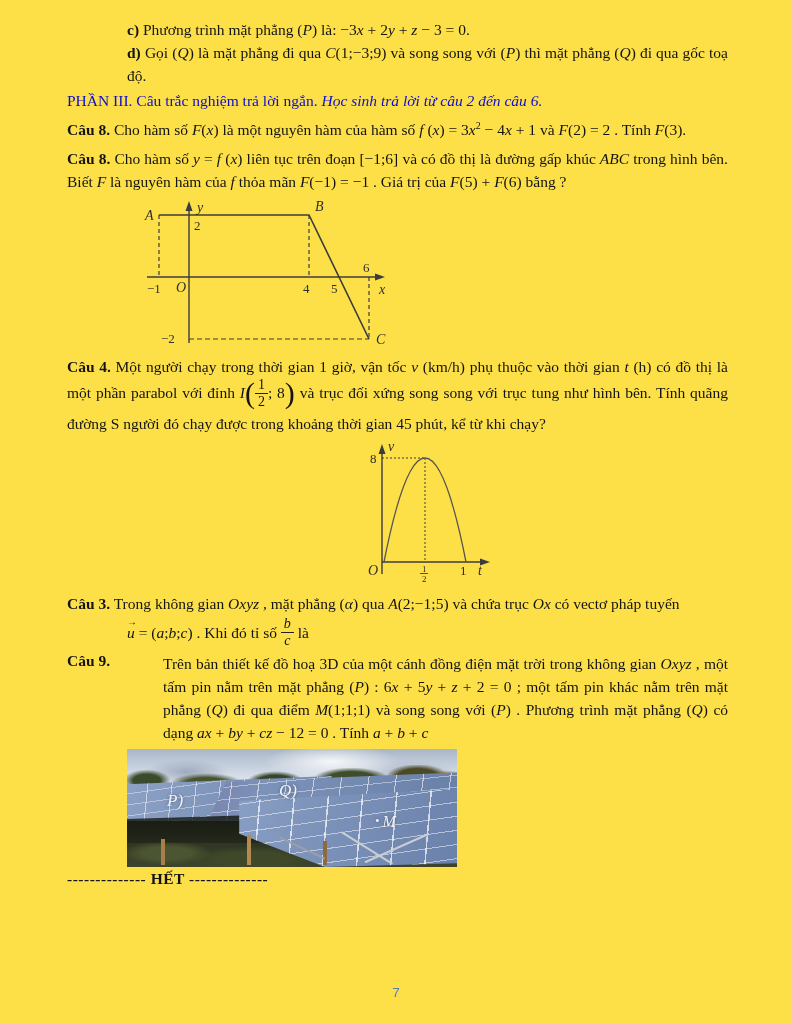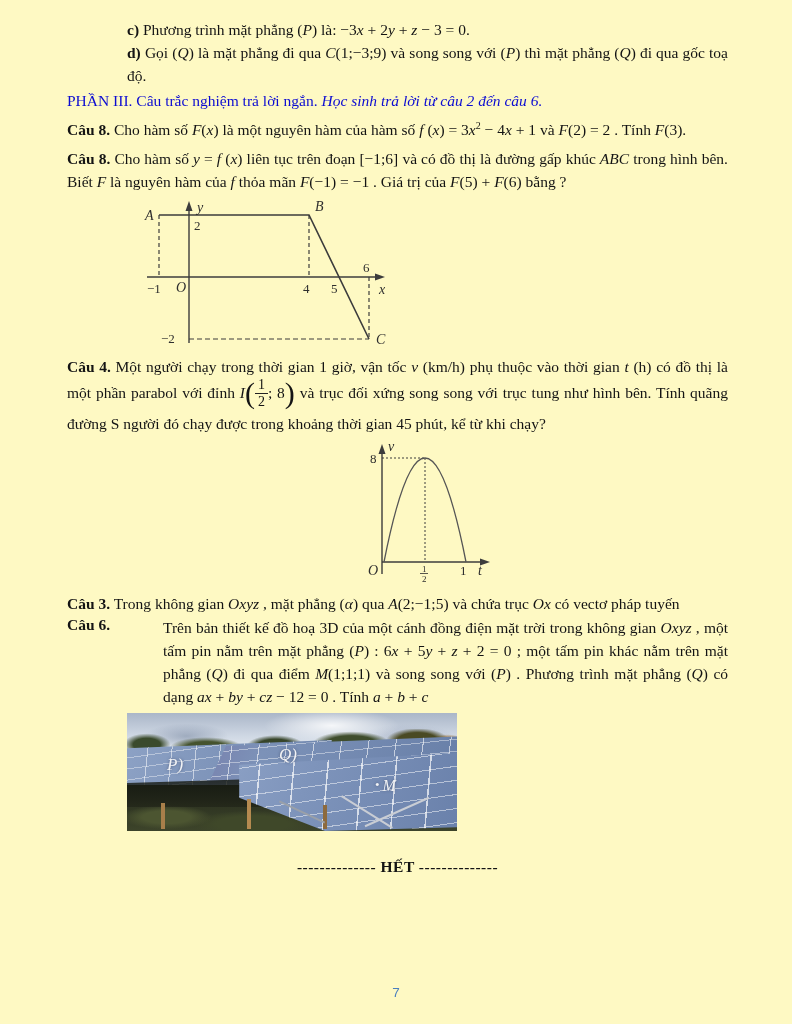--- a/index.html
+++ b/index.html
@@ -1,17 +1,17 @@
 <!DOCTYPE html>
 <html><head>
 <meta charset="utf-8">
 <style>
   html,body{margin:0;padding:0;background:#e8e8e8;}
   .page{
-    width:792px;height:1024px;background:#fef9c3;position:relative;
+    width:792px;height:1024px;background:#fde047;position:relative;
     font-family:"Liberation Serif","DejaVu Serif",serif;
     font-size:15.5px;color:#141414;box-sizing:border-box;
     padding:18px 64px 0 67px;overflow:hidden;
   }
   p{margin:0;line-height:23px;text-align:justify;}
   i{font-family:"Liberation Serif","DejaVu Serif",serif;}
   .indent{margin-left:60px;}
   .section-title{color:#0b0bd2;margin-top:2px;}
   .section-title .bold{font-weight:normal;}
   .section-title .ital{font-style:italic;margin-left:4px;}
@@ -90,21 +90,21 @@
   .strut.s1{left:210px;width:60px;transform:rotate(32deg);}
   .strut.s2{left:235px;width:70px;transform:rotate(-24deg);}
   .strut.s3{left:150px;width:50px;transform:rotate(25deg);background:#9aa0a8;}
   .ph-label{position:absolute;color:#f2f3f5;font-style:italic;font-size:17px;
             text-shadow:0 0 3px rgba(40,50,80,.55);}
   .ph-p{left:40px;top:42px;}
   .ph-q{left:152px;top:32px;}
   .ph-m{left:248px;top:64px;font-size:16px;}
   .ph-m .dot{font-style:normal;font-size:13px;vertical-align:2px;margin-right:3px;}
 
-  .het{text-align:center;font-weight:bold;margin-top:24px;letter-spacing:.5px;}
+  .het{text-align:left;font-weight:bold;letter-spacing:.5px;}
   .pagenum{position:absolute;left:0;right:0;bottom:24px;text-align:center;
            color:#4a7fbe;font-size:13.5px;font-family:"Liberation Sans",sans-serif;}
 </style>
 </head>
 <body>
 
 <div class="page">
 
   <p class="indent"><b>c)</b> Phương trình mặt phẳng (<i>P</i>) là: −3<i>x</i> + 2<i>y</i> + <i>z</i> − 3 = 0.</p>
   <p class="indent"><b>d)</b> Gọi (<i>Q</i>) là mặt phẳng đi qua <i>C</i>(1;−3;9) và song song với (<i>P</i>) thì mặt phẳng (<i>Q</i>) đi qua gốc toạ độ.</p>
@@ -160,23 +160,24 @@
       <text x="18" y="139" class="axvar">O</text>
       <text x="72" y="136" class="tiny">1</text>
       <line x1="70" y1="137.5" x2="78" y2="137.5" stroke="#2e2e2e" stroke-width="0.8"></line>
       <text x="72" y="146" class="tiny">2</text>
       <text x="110" y="139" class="axnum">1</text>
       <text x="128" y="139" class="axvar">t</text>
     </svg>
   </div>
 
   <p class="q"><b>Câu 3.</b> Trong không gian <i>Oxyz</i> , mặt phẳng (<i>α</i>) qua <i>A</i>(2;−1;5) và chứa trục <i>Ox</i> có vectơ pháp tuyến</p>
+  <p class="q5-l2"><span class="vec"><i>u</i></span> = (<i>a</i>;<i>b</i>;<i>c</i>) . Khi đó tỉ số <span class="frac"><span class="top"><i>b</i></span><span class="bot"><i>c</i></span></span> là</p>
 
   <div class="q6">
-    <div class="q6-label">Câu 6.</div>
+    <div class="q6-label">Câu 9.</div>
     <p class="q6-body">Trên bản thiết kế đồ hoạ 3D của một cánh đồng điện mặt trời trong không gian <i>Oxyz</i> , một tấm pin nằm trên mặt phẳng (<i>P</i>) : 6<i>x</i> + 5<i>y</i> + <i>z</i> + 2 = 0 ; một tấm pin khác nằm trên mặt phẳng (<i>Q</i>) đi qua điểm <i>M</i>(1;1;1) và song song với (<i>P</i>) . Phương trình mặt phẳng (<i>Q</i>) có dạng <i>ax</i> + <i>by</i> + <i>cz</i> − 12 = 0 . Tính <i>a</i> + <i>b</i> + <i>c</i></p>
   </div>
 
   <div class="photo">
     <div class="sky"></div>
     <div class="trees"></div>
     <div class="panel panel-back"></div>
     <div class="panel panel-mid"></div>
     <div class="ground"></div>
     <div class="understructure"></div>

